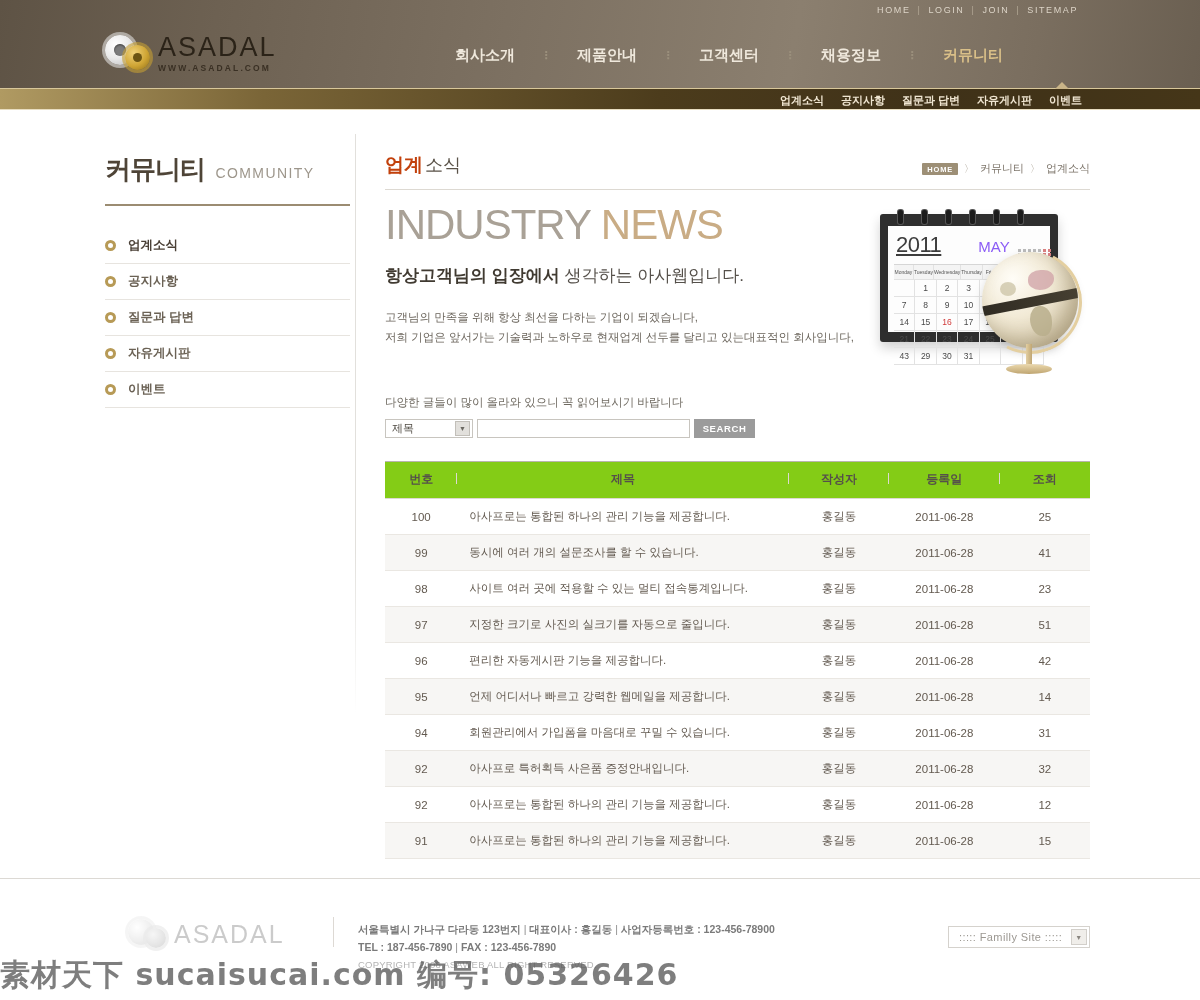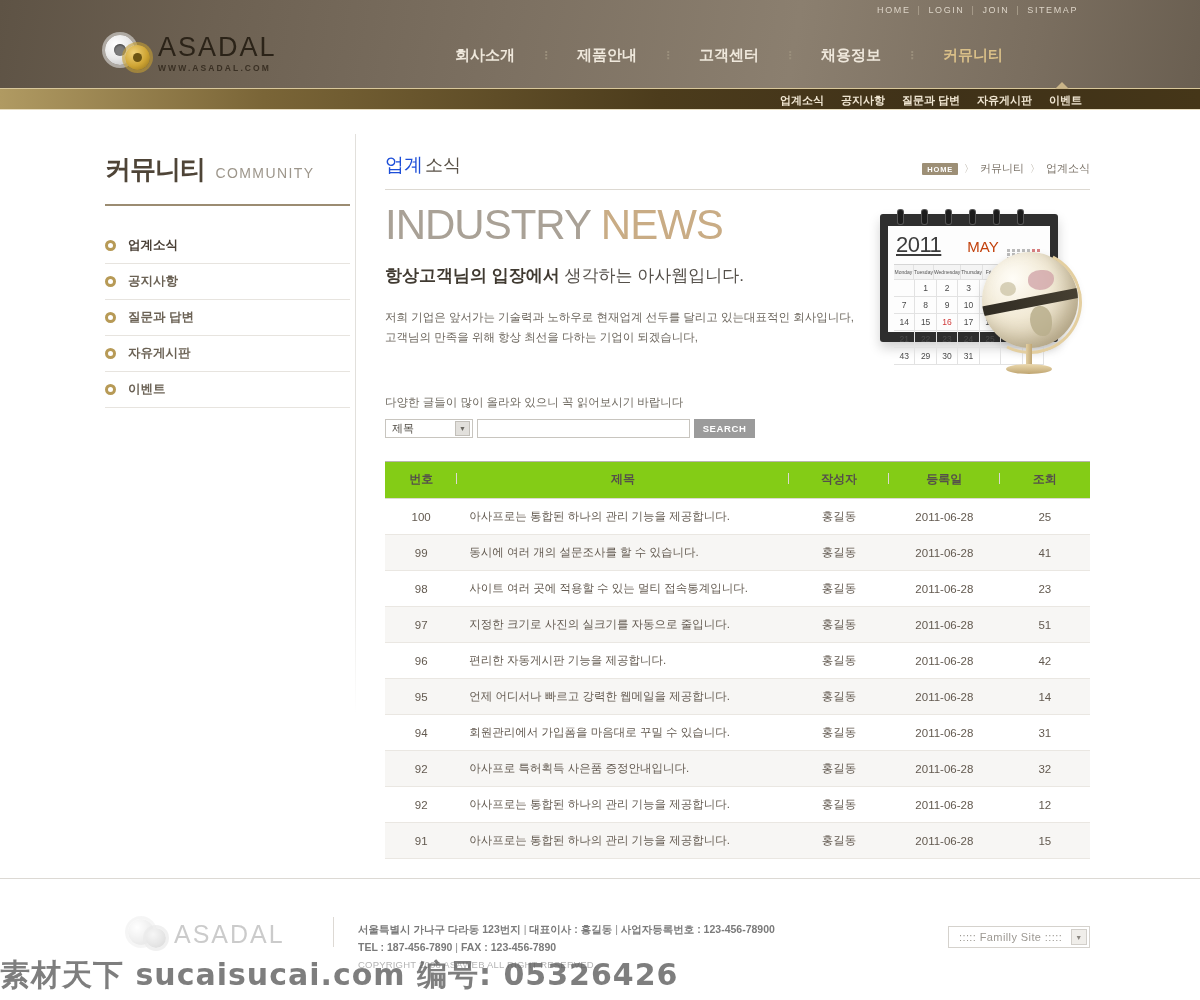--- a/index.html
+++ b/index.html
@@ -116,21 +116,21 @@
   }
   .sb-divider {
     position:absolute; left:355px; top:24px; width:1px; height:580px;
     background:linear-gradient(180deg,#e2e0dc 0%, #e2e0dc 72%, #ffffff 100%);
   }
 
   
   .content { position:absolute; left:385px; top:42px; width:705px; }
   .c-head { display:flex; align-items:flex-end; justify-content:space-between;
             padding-bottom:11px; border-bottom:1px solid #ddd9d2; }
-  .c-title .kr1 { font-size:19px; font-weight:normal; color:#1d4ed8; }
+  .c-title .kr1 { font-size:19px; font-weight:bold; color:#c2410c; }
   .c-title .kr2 { font-size:18px; color:#5a5248; margin-left:2px;}
   .crumb { display:flex; align-items:center; gap:6px; font-size:11px; color:#7b7368; padding-bottom:2px;}
   .crumb .home {
     background:#9d8f76; color:#fff; font-size:7.5px; letter-spacing:.8px;
     padding:2px 5px 1px; border-radius:1px; font-weight:bold;
   }
   .crumb .gt { color:#a39a8c; font-size:10px;}
 
   
   .banner { position:relative; height:185px; margin-top:12px; }
@@ -152,21 +152,21 @@
   }
   .cal-inner {
     position:absolute; left:8px; top:12px; right:8px; bottom:10px;
     background:#fdfdfd;
   }
   .cal-rings { position:absolute; left:18px; top:-4px; display:flex; gap:19px; }
   .ringpin { width:5px;height:14px;background:#1c1c1c;border-radius:2px;
              box-shadow:0 0 0 1px #555; }
   .cal-top { display:flex; align-items:baseline; padding:6px 8px 2px; }
   .cal-year { font-size:22px; color:#3c3c3c; letter-spacing:-.5px;text-decoration:underline;}
-  .cal-month { font-size:15px; color:#c2410c; margin-left:26px; }
+  .cal-month { font-size:15px; color:#8b5cf6; margin-left:37px; }
   .mini-grid { margin-left:8px; display:grid; grid-template-columns:repeat(7,4px); gap:1px;}
   .mini-grid i { width:3px;height:3px;background:#bbb;display:block;}
   .mini-grid i.r { background:#d98080; }
   .cal-grid { margin:2px 6px 0; border-top:1px solid #d6d6d6;}
   .cal-row { display:grid; grid-template-columns:repeat(7,1fr); }
   .cal-row > span {
     font-size:8.5px; color:#4a4a4a; text-align:center; padding:3px 0;
     border-right:1px solid #e2e2e2; border-bottom:1px solid #e2e2e2;
   }
   .cal-row.hd > span { font-size:5px; color:#555; background:#f4f4f4; padding:4px 0;}
@@ -398,22 +398,22 @@
     <section class="banner">
       <div class="bn-title">
         <span class="w1">INDUSTRY</span>
         <span class="w2">NEWS</span>
       </div>
       <div class="bn-sub">
         <span class="b">항상고객님의 입장에서</span>
         <span class="n">생각하는 아사웹입니다.</span>
       </div>
       <div class="bn-desc">
+        <div>고객님의 만족을 위해 항상 최선을 다하는 기업이 되겠습니다,</div>
         <div>저희 기업은 앞서가는 기술력과 노하우로 현재업계 선두를 달리고 있는대표적인 회사입니다,</div>
-        <div>고객님의 만족을 위해 항상 최선을 다하는 기업이 되겠습니다,</div>
       </div>
 
       <div class="illus">
         <div class="cal">
           <div class="cal-rings">
             <span class="ringpin"></span>
               <span class="ringpin"></span>
               <span class="ringpin"></span>
             <span class="ringpin"></span>
               <span class="ringpin"></span>

